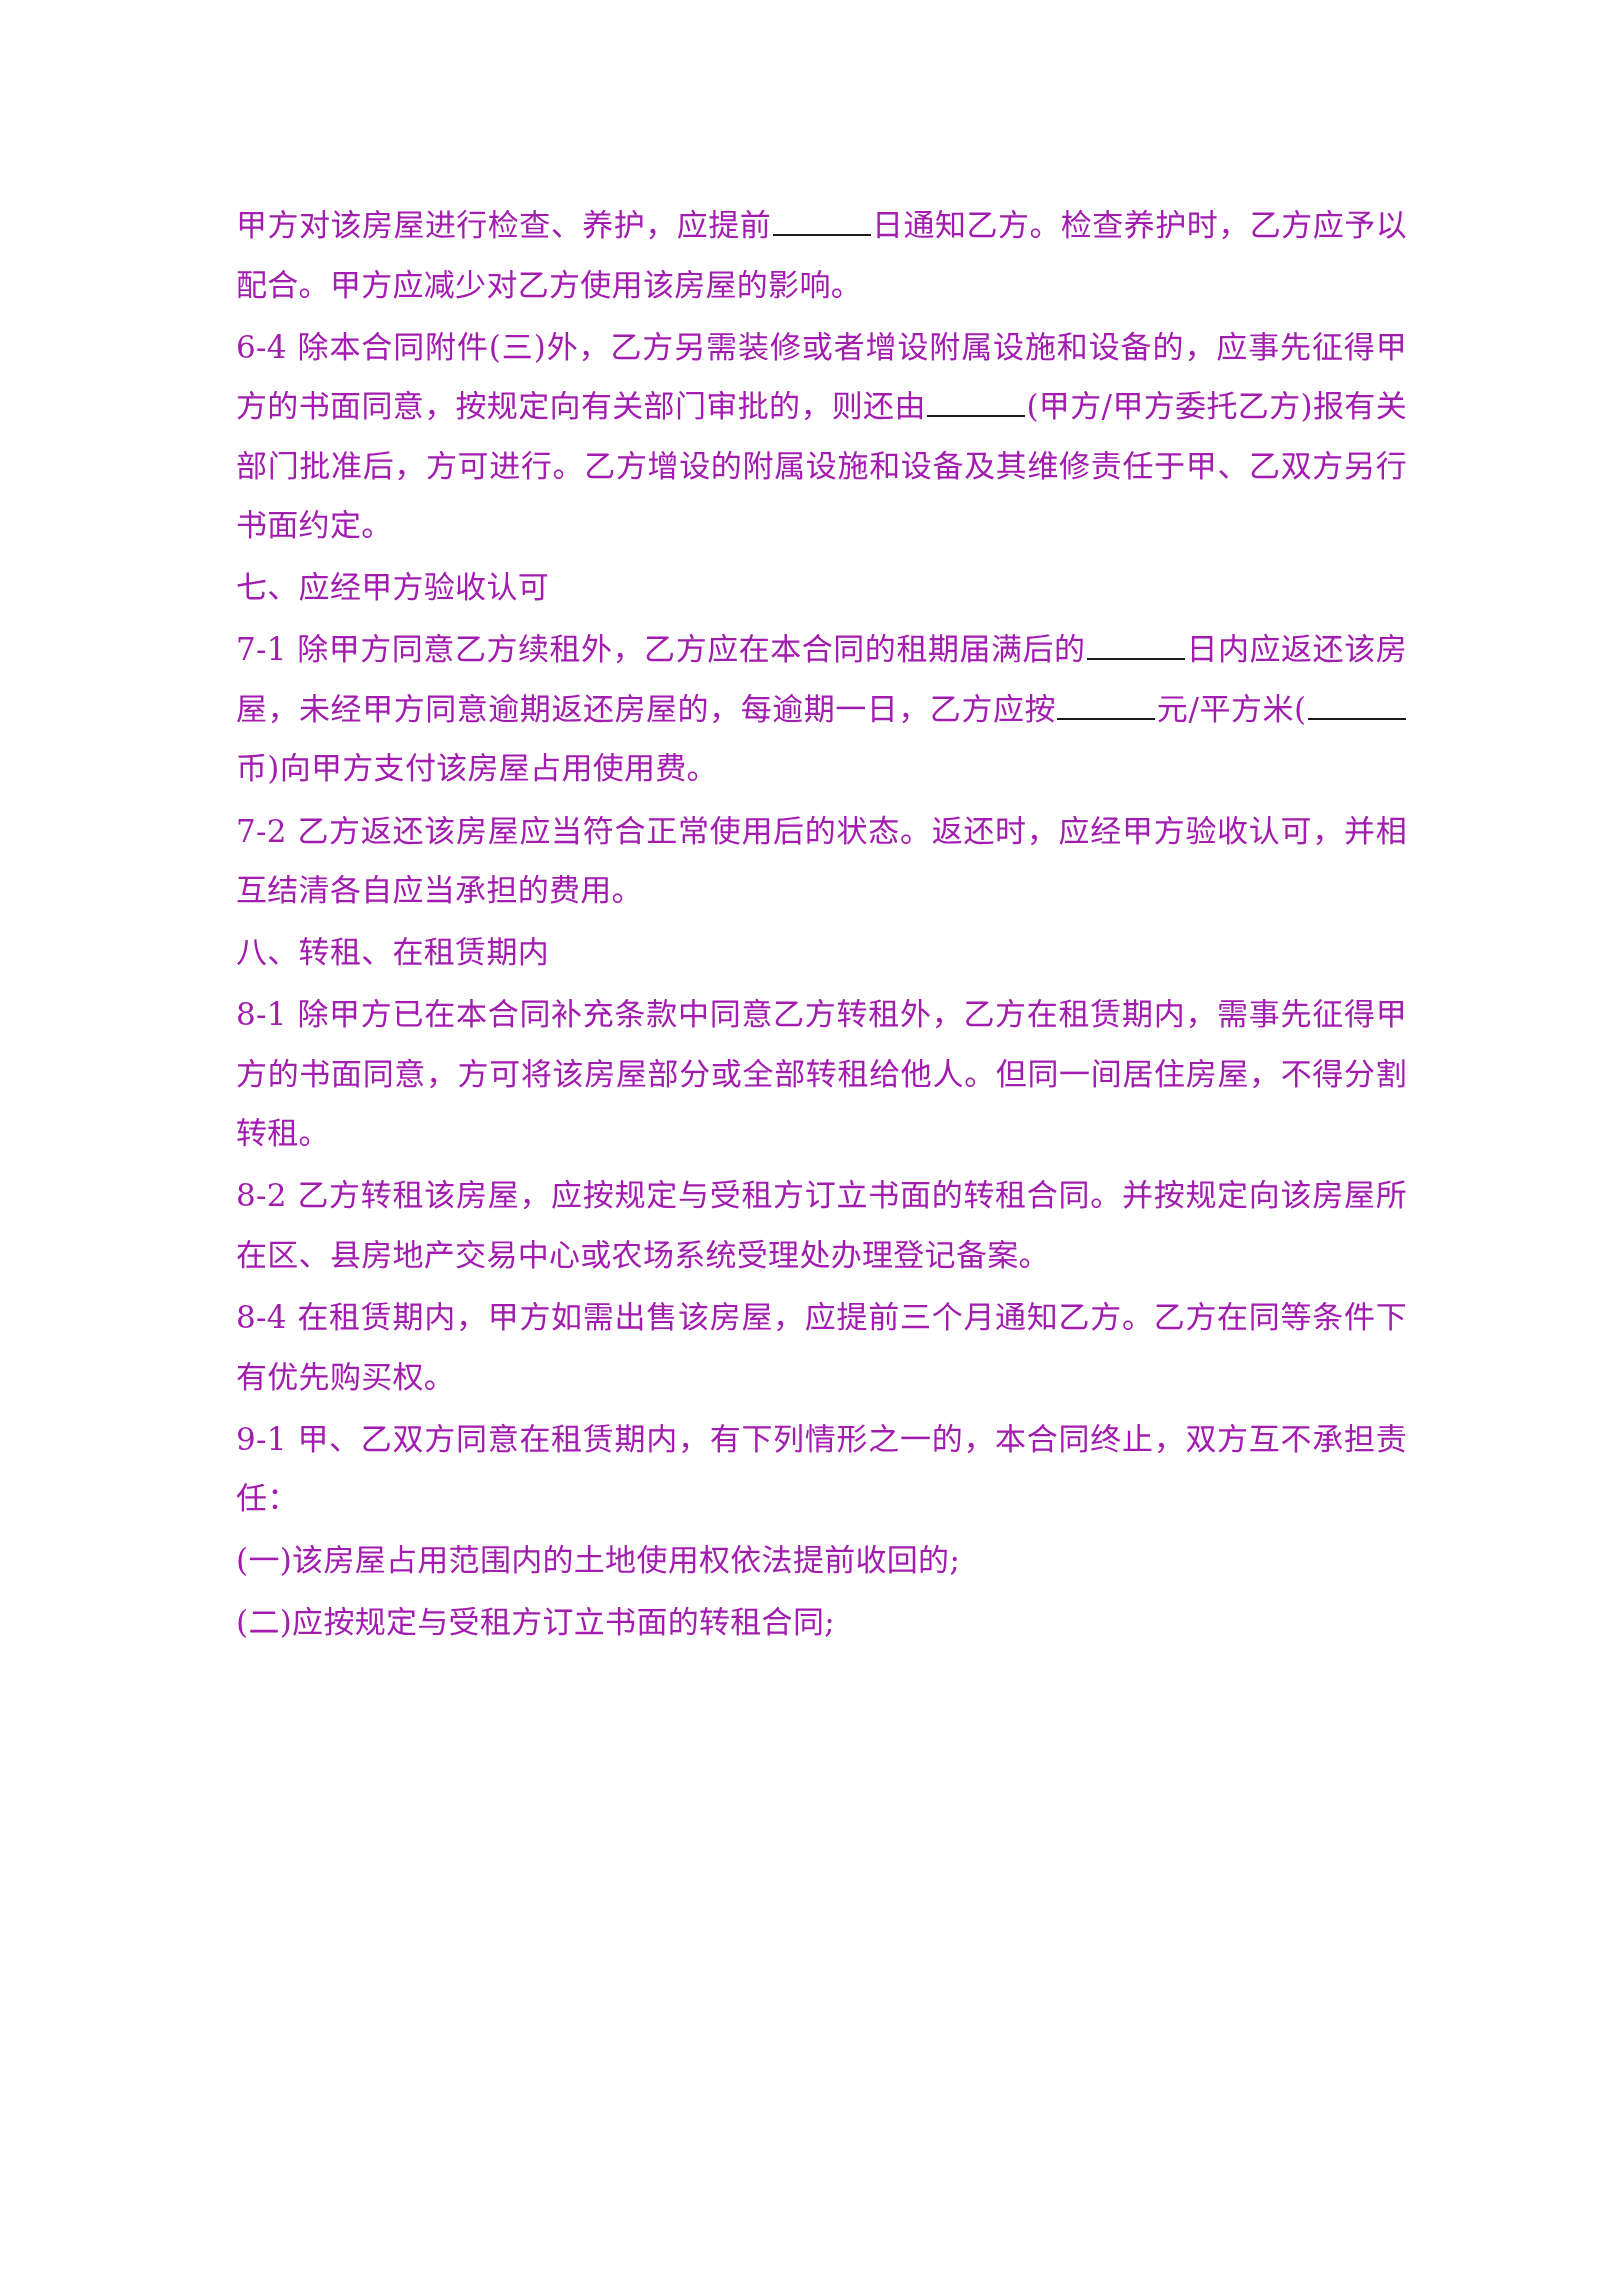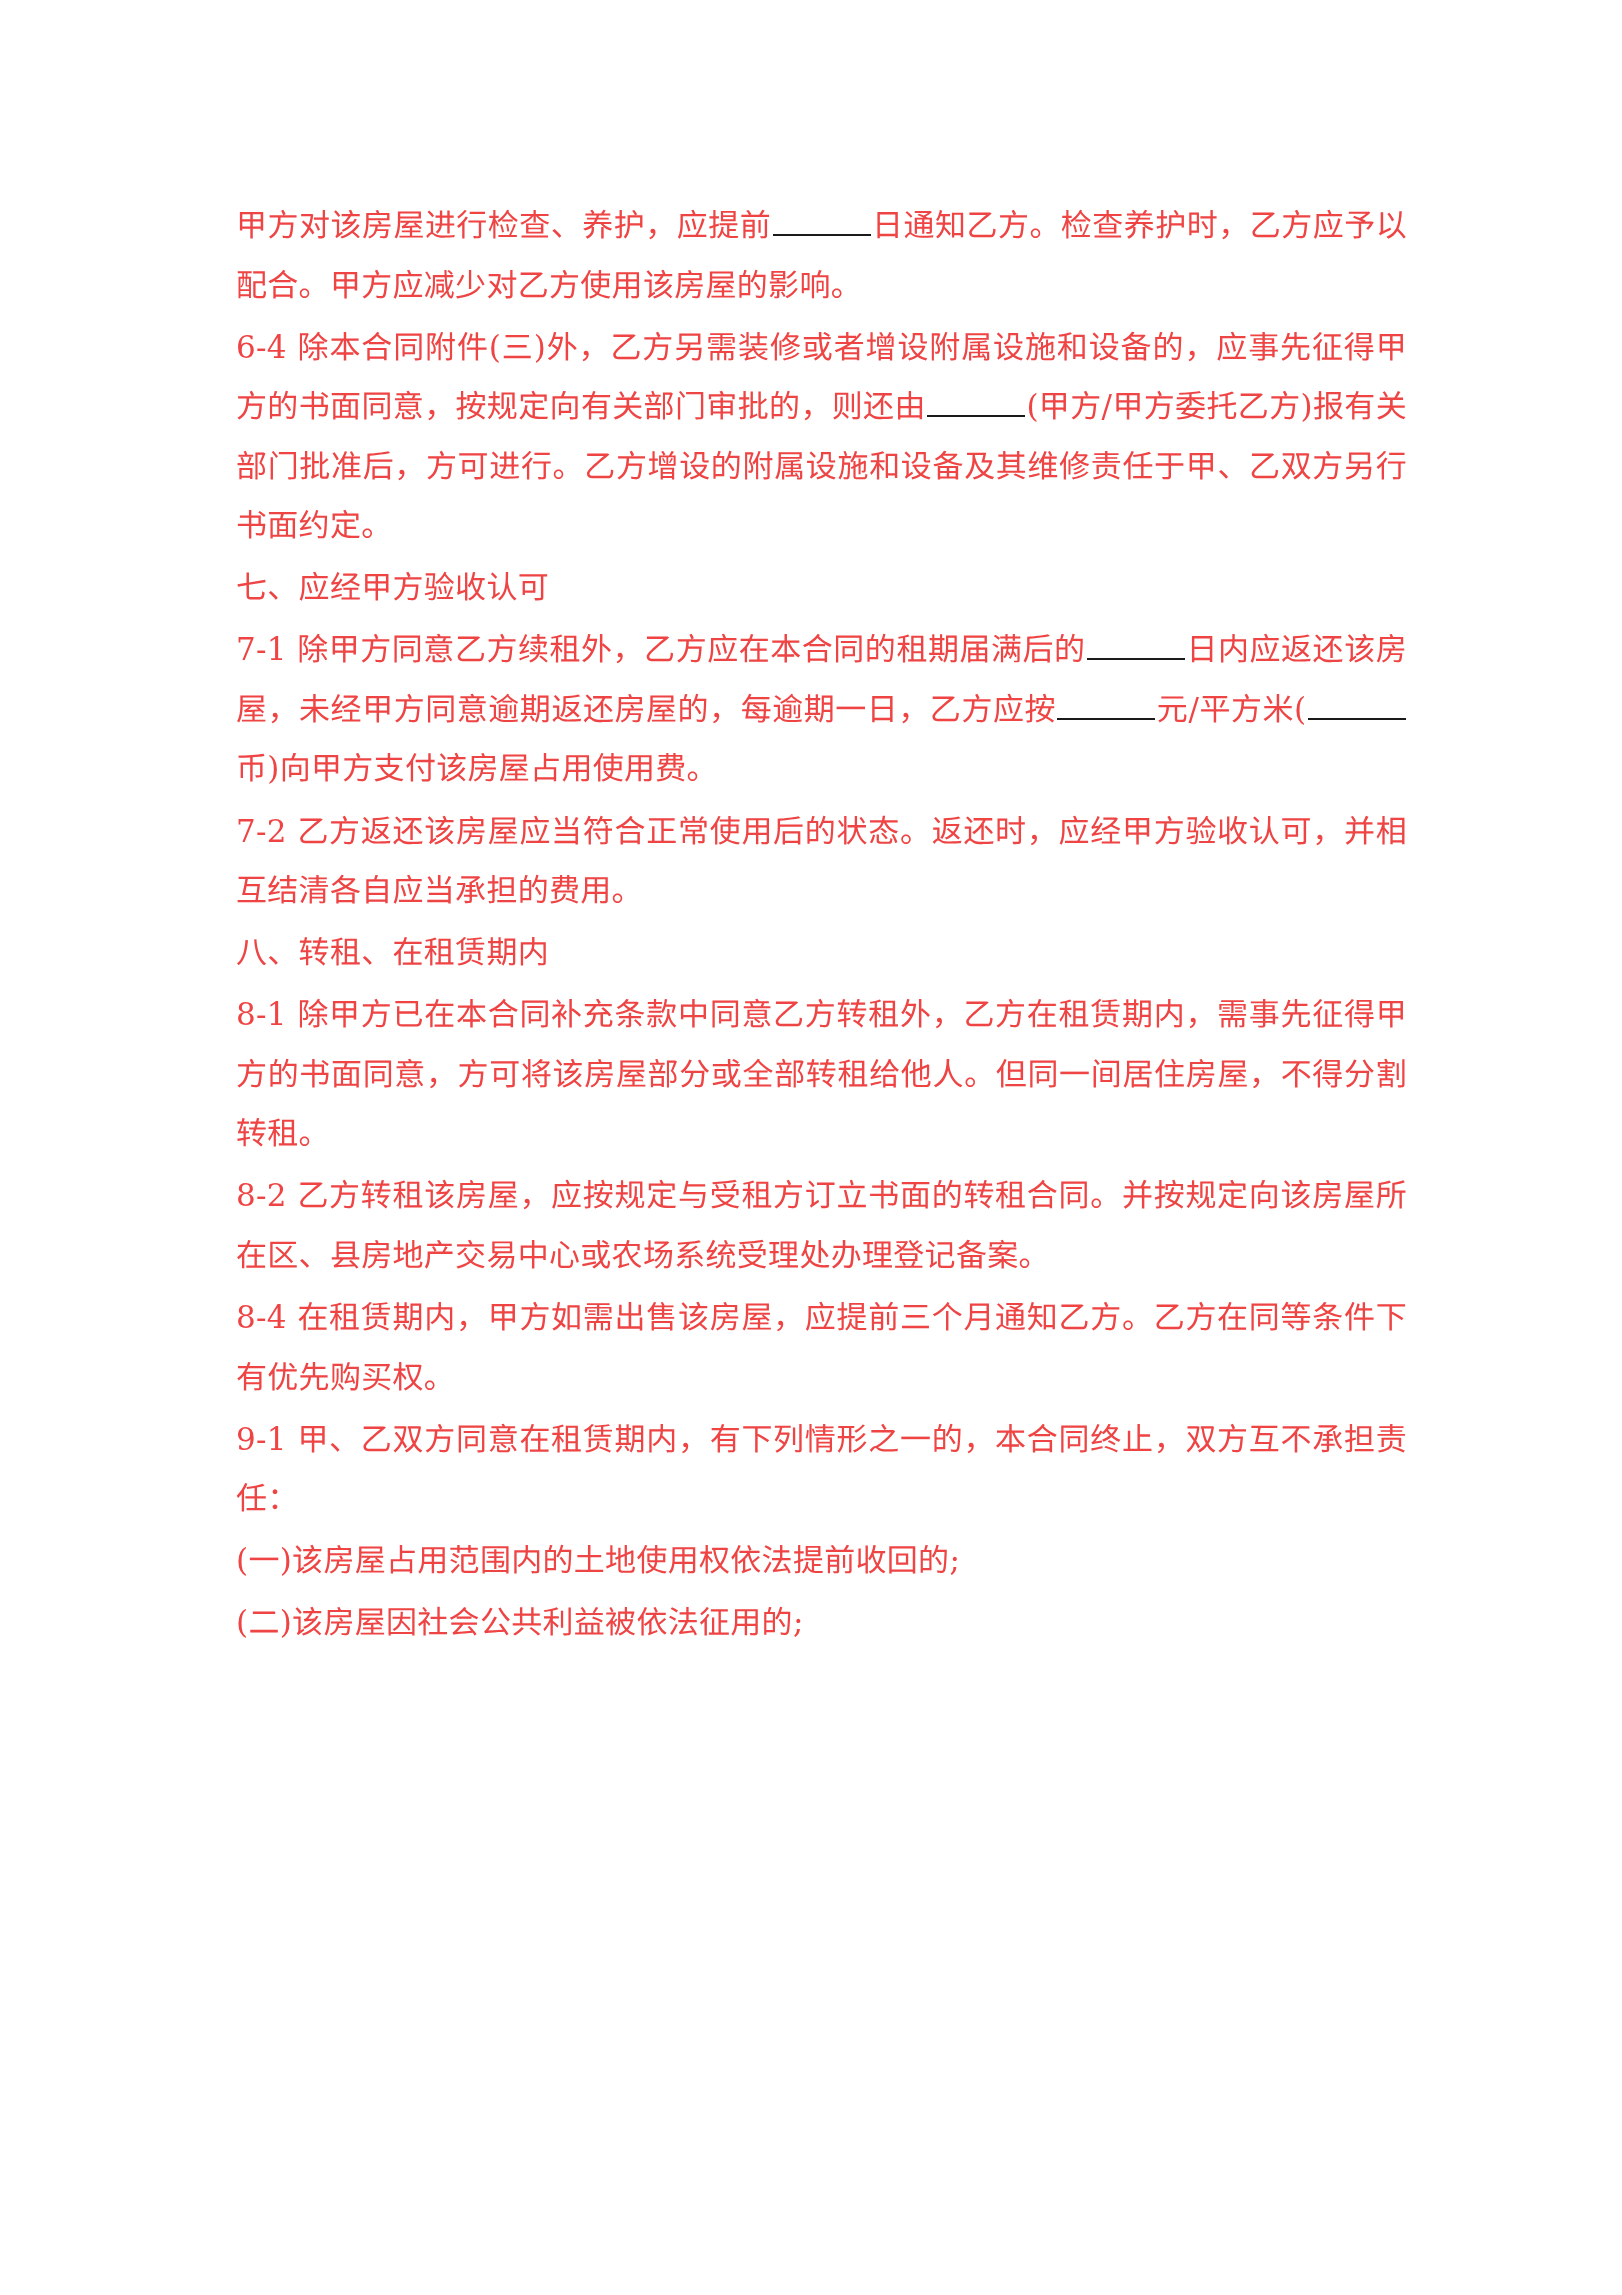--- a/index.html
+++ b/index.html
@@ -13,21 +13,21 @@
     height: 2295px;
     background: #ffffff;
     margin: 0 auto;
     box-sizing: border-box;
     padding: 196px 216px 170px 236px;
     font-family: "DejaVu Serif", "Liberation Serif", serif;
   }
   .doc-body {
     font-size: 31px;
     line-height: 1.92;
-    color: #ef4444;
+    color: #a21caf;
     text-align: justify;
     text-justify: inter-ideograph;
   }
   p.para {
     margin: 0 0 2.6px 0;
     text-indent: 0;
     letter-spacing: 0.3px;
   }
   p.heading {
     margin: 0 0 2.6px 0;
@@ -51,16 +51,16 @@
       <p class="para"><span>6-4 除本合同附件(三)外，乙方另需装修或者增设附属设施和设备的，应事先征得甲方的书面同意，按规定向有关部门审批的，则还由</span><span class="blank b-md"></span><span>(甲方/甲方委托乙方)报有关部门批准后，方可进行。乙方增设的附属设施和设备及其维修责任于甲、乙双方另行书面约定。</span></p>
       <p class="para heading"><span>七、应经甲方验收认可</span></p>
       <p class="para"><span>7-1 除甲方同意乙方续租外，乙方应在本合同的租期届满后的</span><span class="blank b-md"></span><span>日内应返还该房屋，未经甲方同意逾期返还房屋的，每逾期一日，乙方应按</span><span class="blank b-md"></span><span>元/平方米(</span><span class="blank b-md"></span><span>币)向甲方支付该房屋占用使用费。</span></p>
       <p class="para"><span>7-2 乙方返还该房屋应当符合正常使用后的状态。返还时，应经甲方验收认可，并相互结清各自应当承担的费用。</span></p>
       <p class="para heading"><span>八、转租、在租赁期内</span></p>
       <p class="para"><span>8-1 除甲方已在本合同补充条款中同意乙方转租外，乙方在租赁期内，需事先征得甲方的书面同意，方可将该房屋部分或全部转租给他人。但同一间居住房屋，不得分割转租。</span></p>
       <p class="para"><span>8-2 乙方转租该房屋，应按规定与受租方订立书面的转租合同。并按规定向该房屋所在区、县房地产交易中心或农场系统受理处办理登记备案。</span></p>
       <p class="para"><span>8-4 在租赁期内，甲方如需出售该房屋，应提前三个月通知乙方。乙方在同等条件下有优先购买权。</span></p>
       <p class="para"><span>9-1 甲、乙双方同意在租赁期内，有下列情形之一的，本合同终止，双方互不承担责任：</span></p>
       <p class="para"><span>(一)该房屋占用范围内的土地使用权依法提前收回的;</span></p>
-      <p class="para"><span>(二)该房屋因社会公共利益被依法征用的;</span></p>
+      <p class="para"><span>(二)应按规定与受租方订立书面的转租合同;</span></p>
     </div>
 </div>
 
 
 </body></html>

